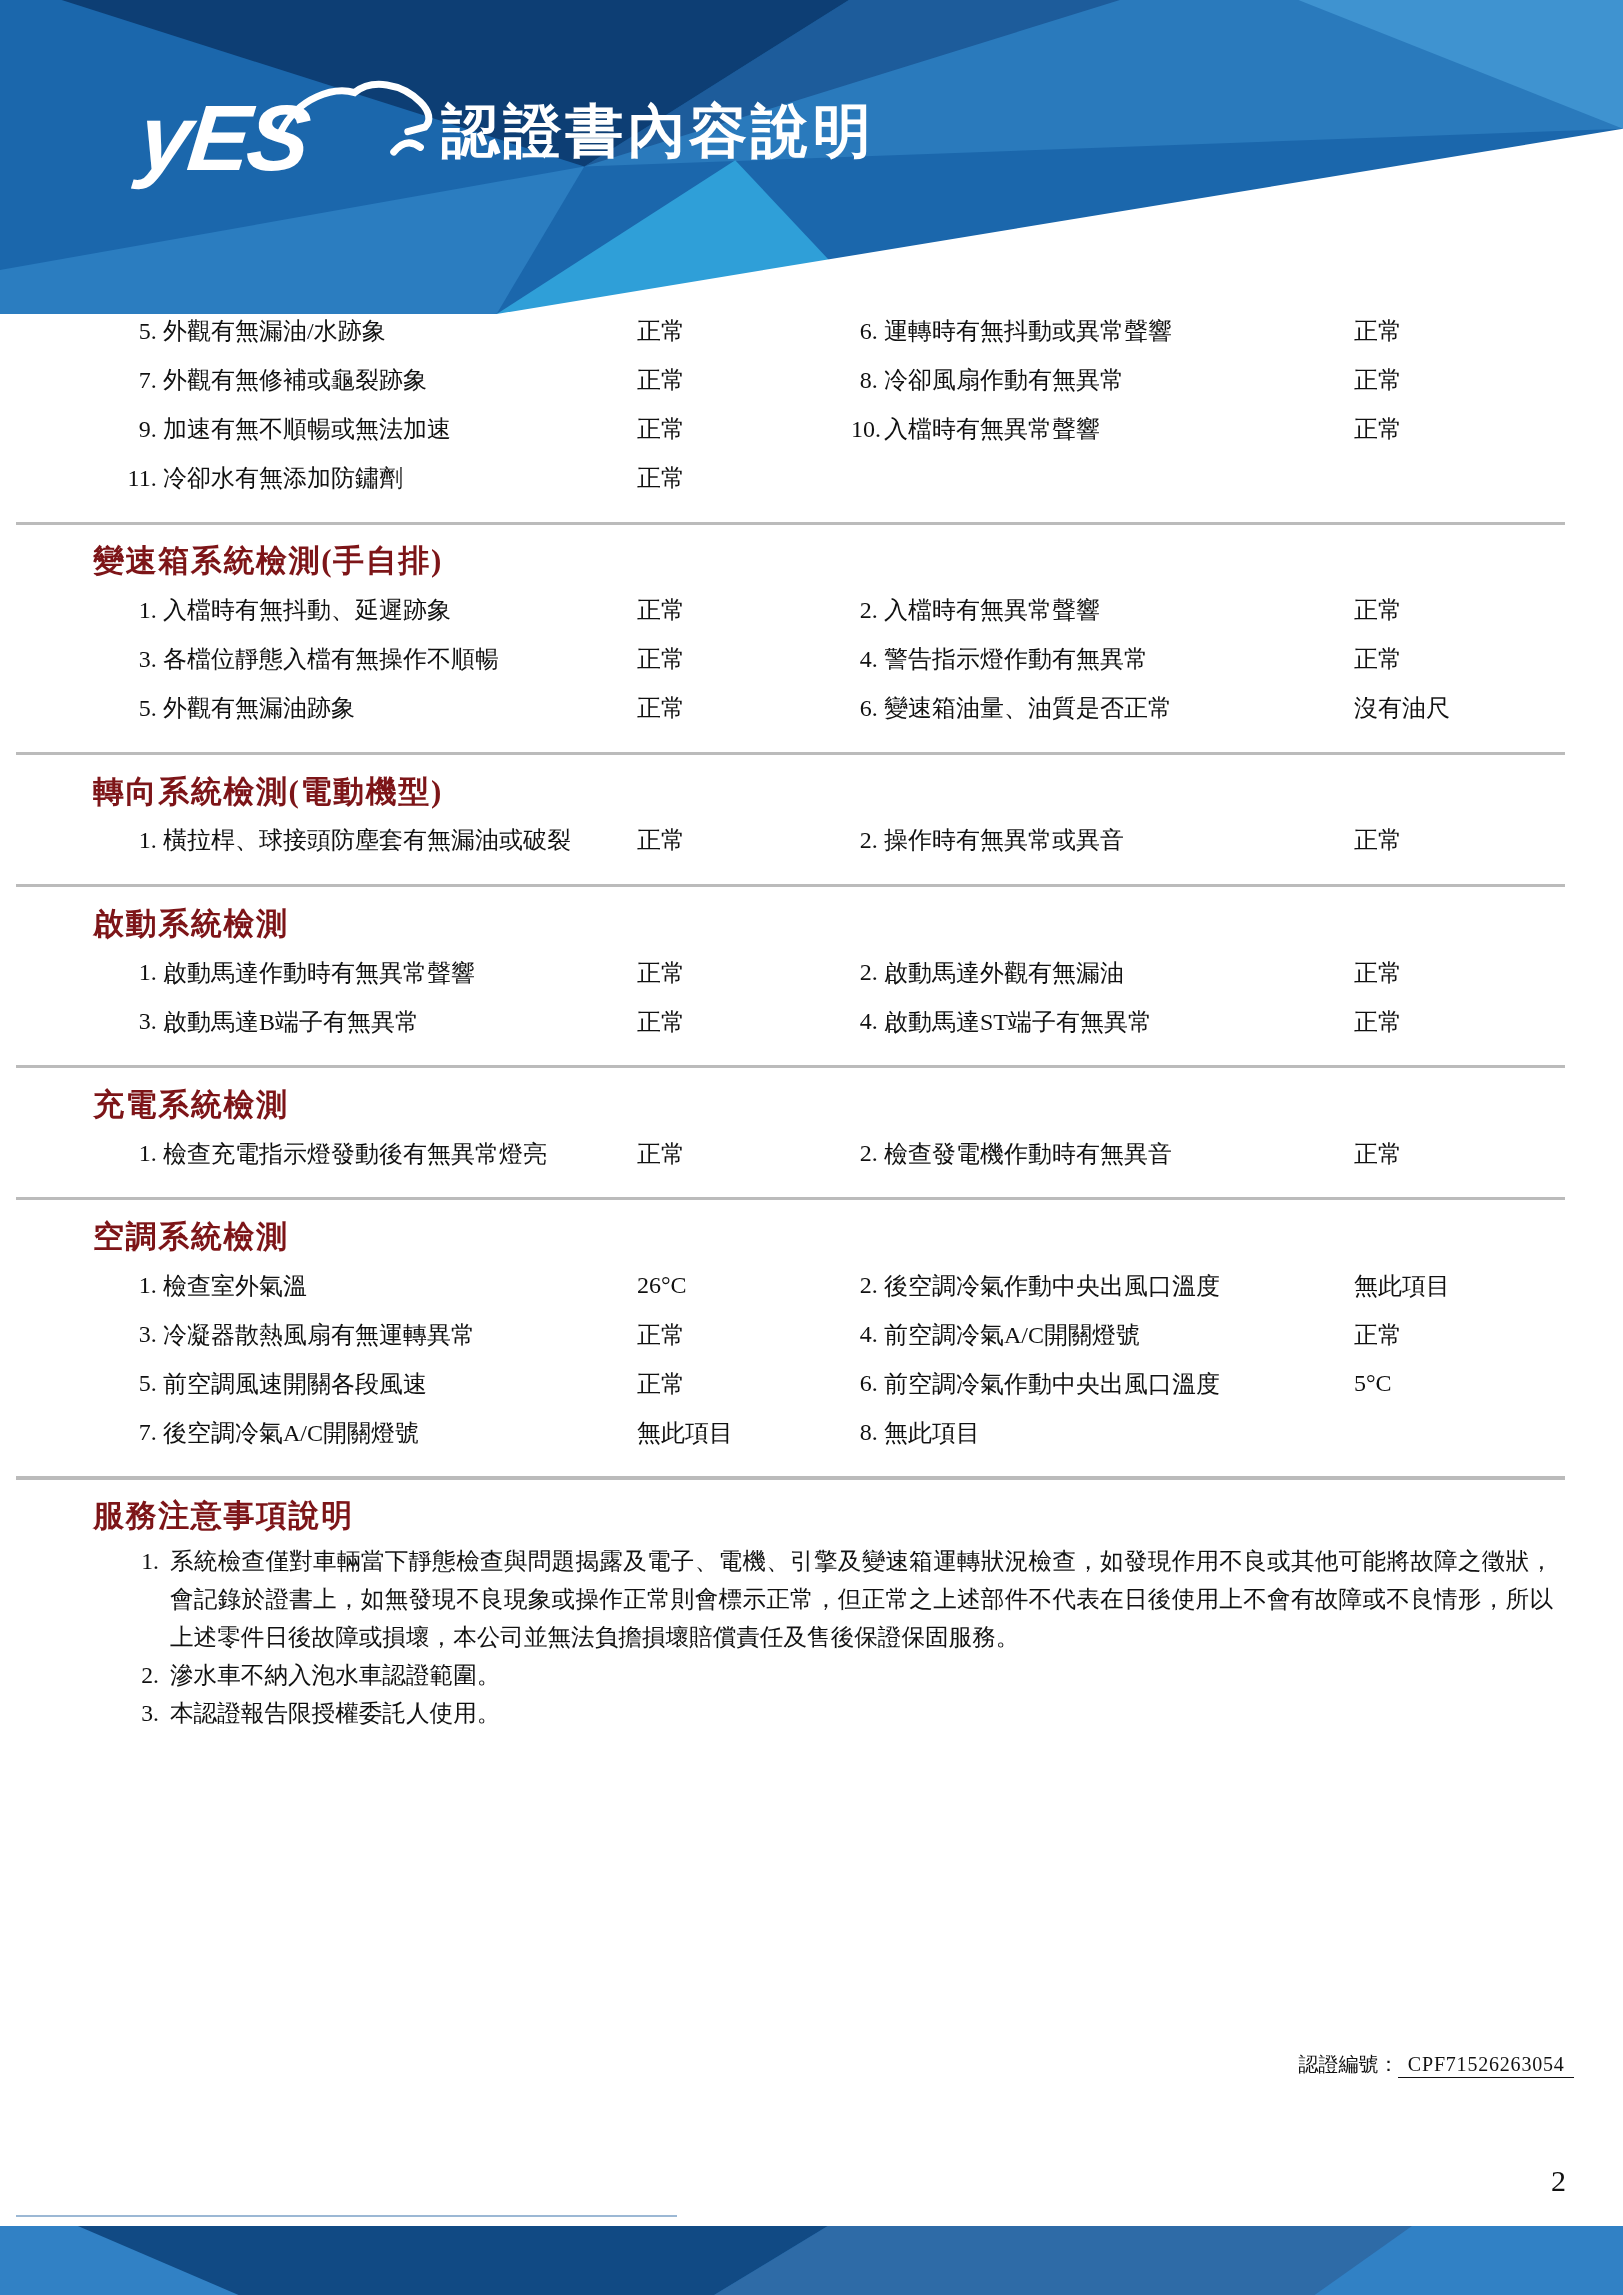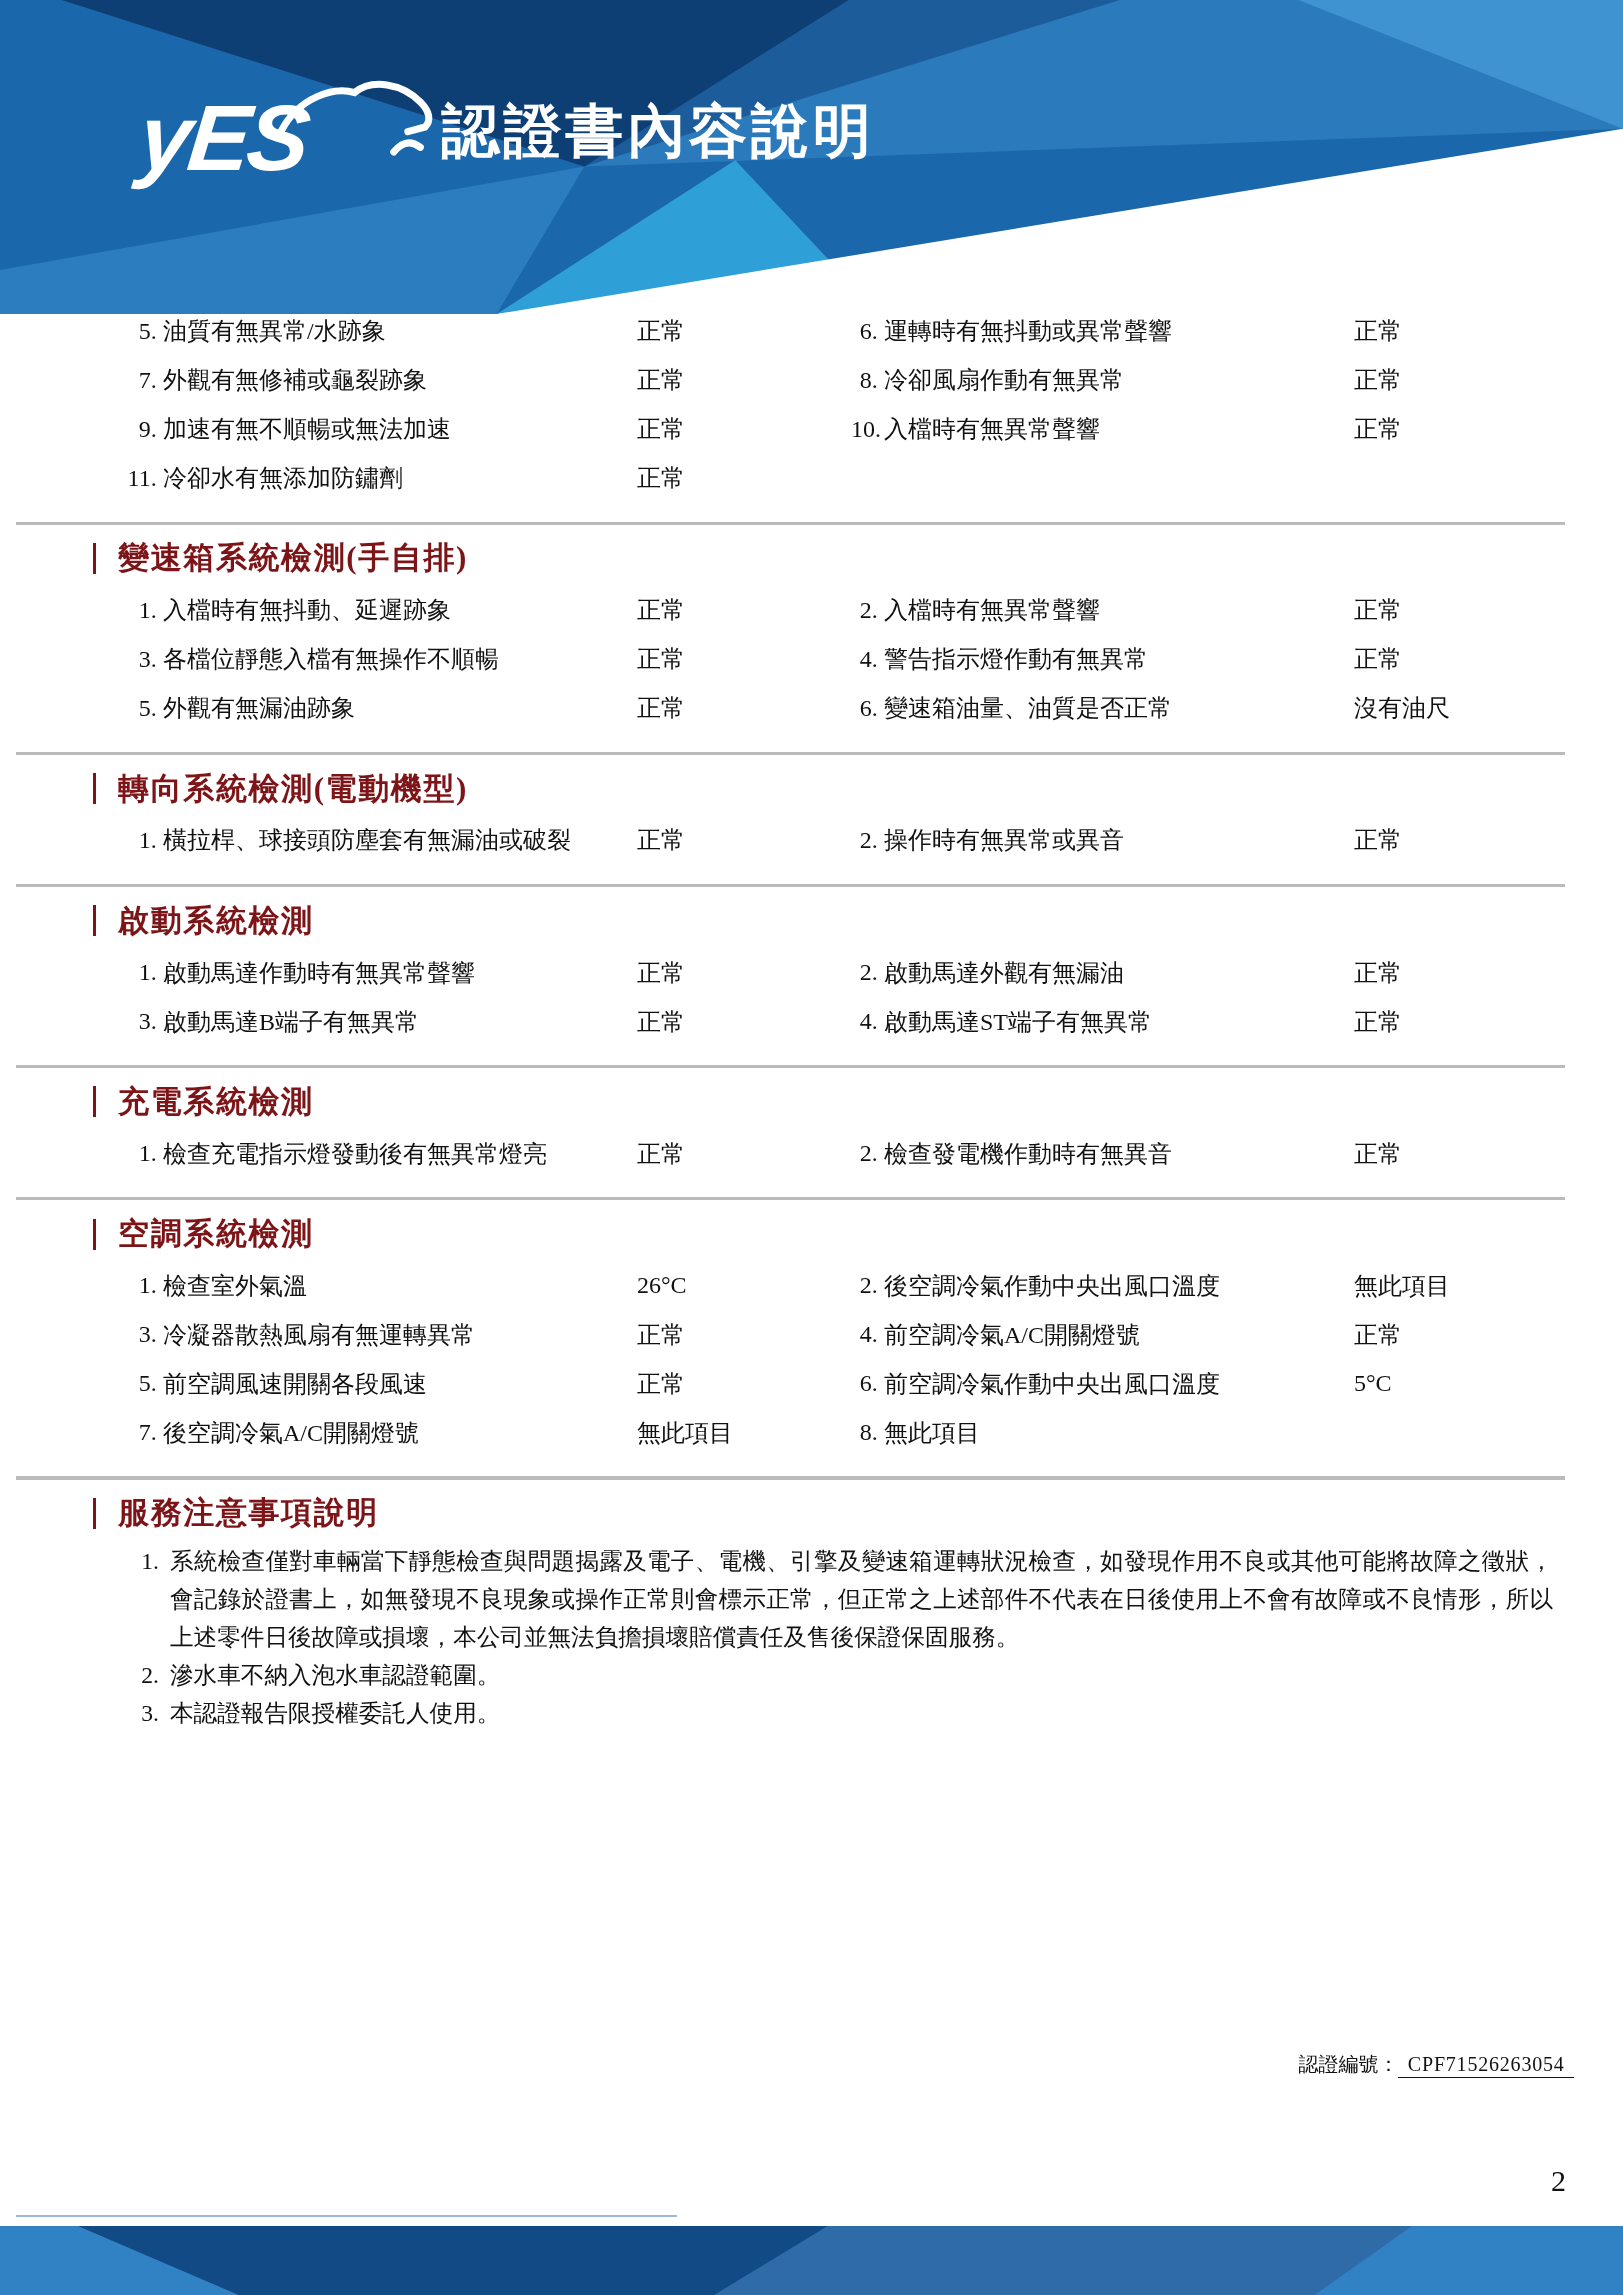--- a/index.html
+++ b/index.html
@@ -21,21 +21,21 @@
              font-size:93px;line-height:1;color:#fff;letter-spacing:-3.1px;transform:skewX(-6deg);}
   .car-svg{margin-left:-30px;transform:translateY(-20.4px);}
   .page-title{font-family:"Liberation Sans","DejaVu Sans",sans-serif;font-weight:bold;color:#fff;
               font-size:58px;letter-spacing:3.9px;transform:translateY(-6.3px);}
   
   .vehicle-info{display:grid;grid-template-columns:476px 619px 1fr;padding:9.4px 0 0 124px;font-size:23.6px;}
   .vfield{height:45px;display:flex;align-items:center;white-space:nowrap;}
   
   .divider{margin-left:15.7px;width:1549px;height:3.1px;background:#bbbbbb;}
   
-  .section-title-row{display:flex;align-items:center;margin:15.7px 0 0 93px;height:36px;}
+  .section-title-row{display:flex;align-items:flex-start;margin:15.7px 0 0 93px;height:36px;flex-direction:column;}
   .title-bar{width:3.1px;height:31px;background:#7d1518;margin-right:22px;}
   .sec-title{color:#7d1518;font-size:31px;font-weight:bold;letter-spacing:1.6px;}
   .sec-items{display:grid;grid-template-columns:696px 672px;column-gap:53px;
              padding-left:102px;margin-top:9.4px;margin-bottom:19px;}
   .item{display:grid;height:49px;align-items:center;font-size:24px;white-space:nowrap;}
   .item.left{grid-template-columns:61px 1fr 161px;}
   .item.right{grid-template-columns:33px 1fr 169px;}
   .item .no{text-align:right;padding-right:6.3px;}
   .item .res{text-align:left;}
   
@@ -153,21 +153,21 @@
   </div>
 
   <div class="item right">
     <span class="no">4.</span>
     <span class="txt">機油油量、油質有無異常</span>
     <span class="res">正常</span>
   </div>
 
   <div class="item left">
     <span class="no">5.</span>
-    <span class="txt">油質有無異常/水跡象</span>
+    <span class="txt">外觀有無漏油/水跡象</span>
     <span class="res">正常</span>
   </div>
 
   <div class="item right">
     <span class="no">6.</span>
     <span class="txt">運轉時有無抖動或異常聲響</span>
     <span class="res">正常</span>
   </div>
 
   <div class="item left">

